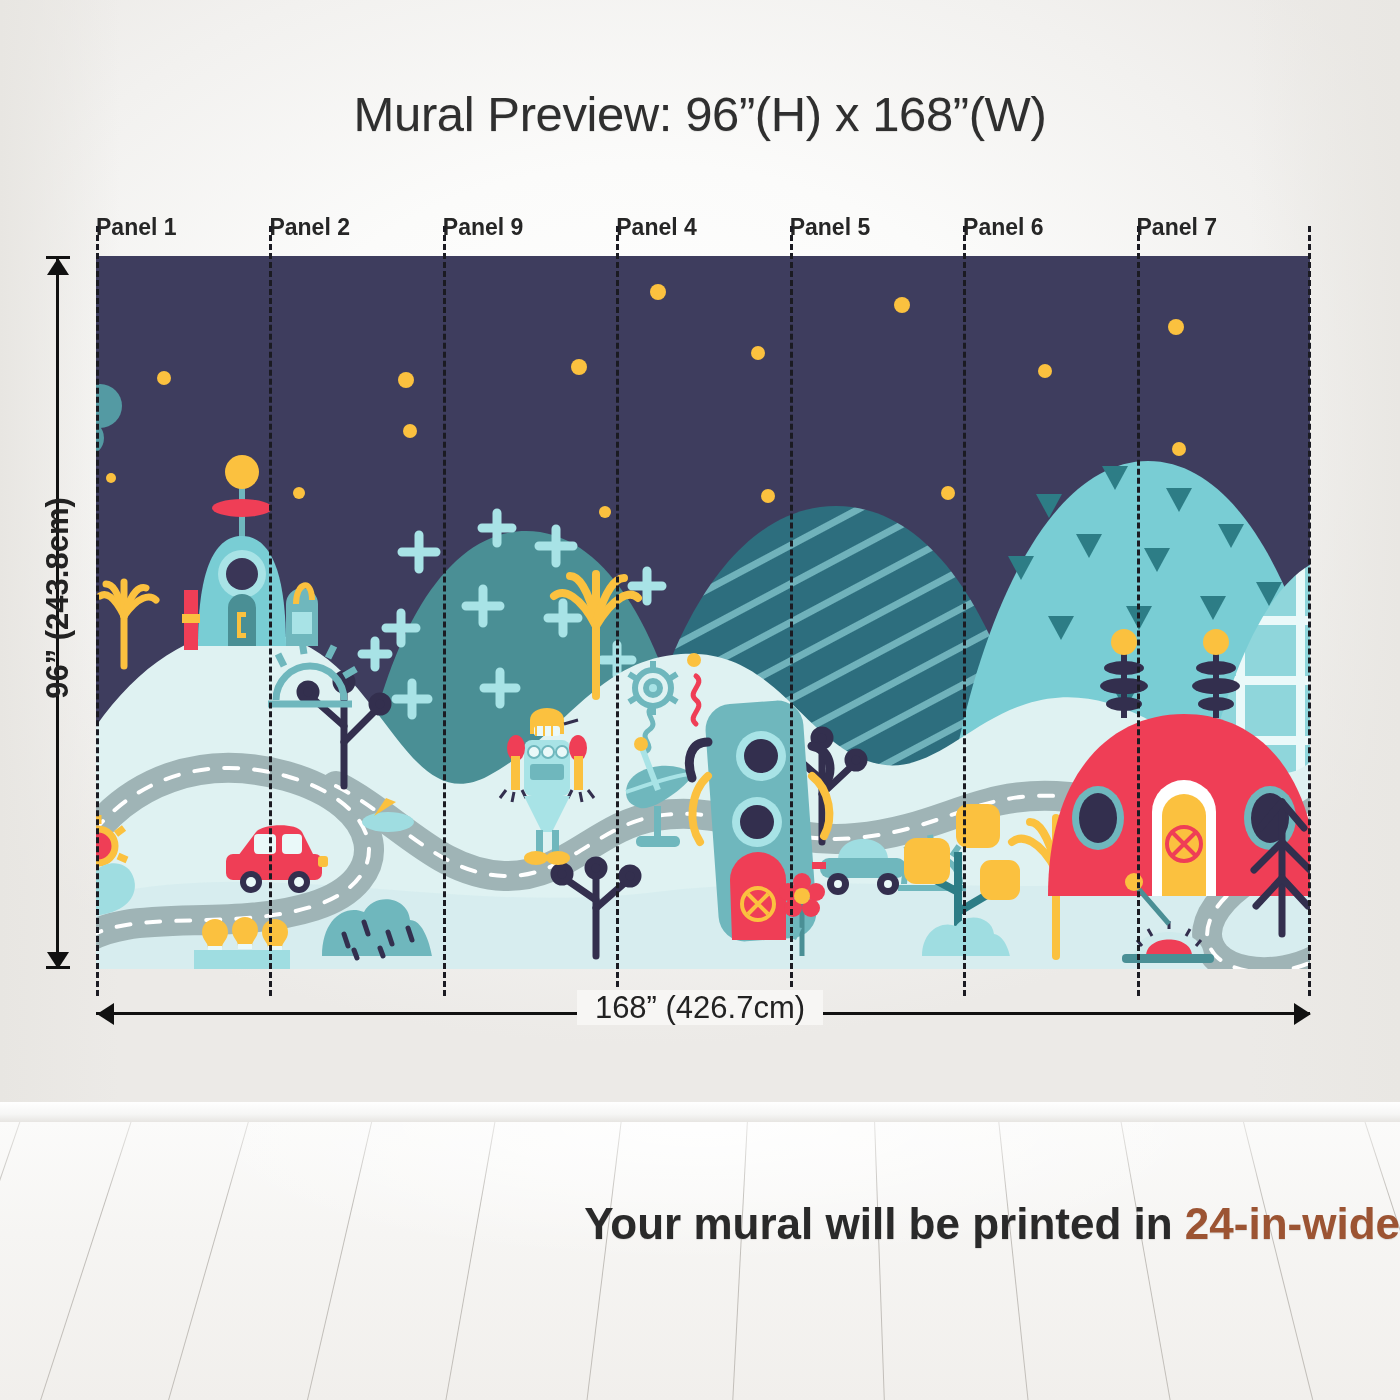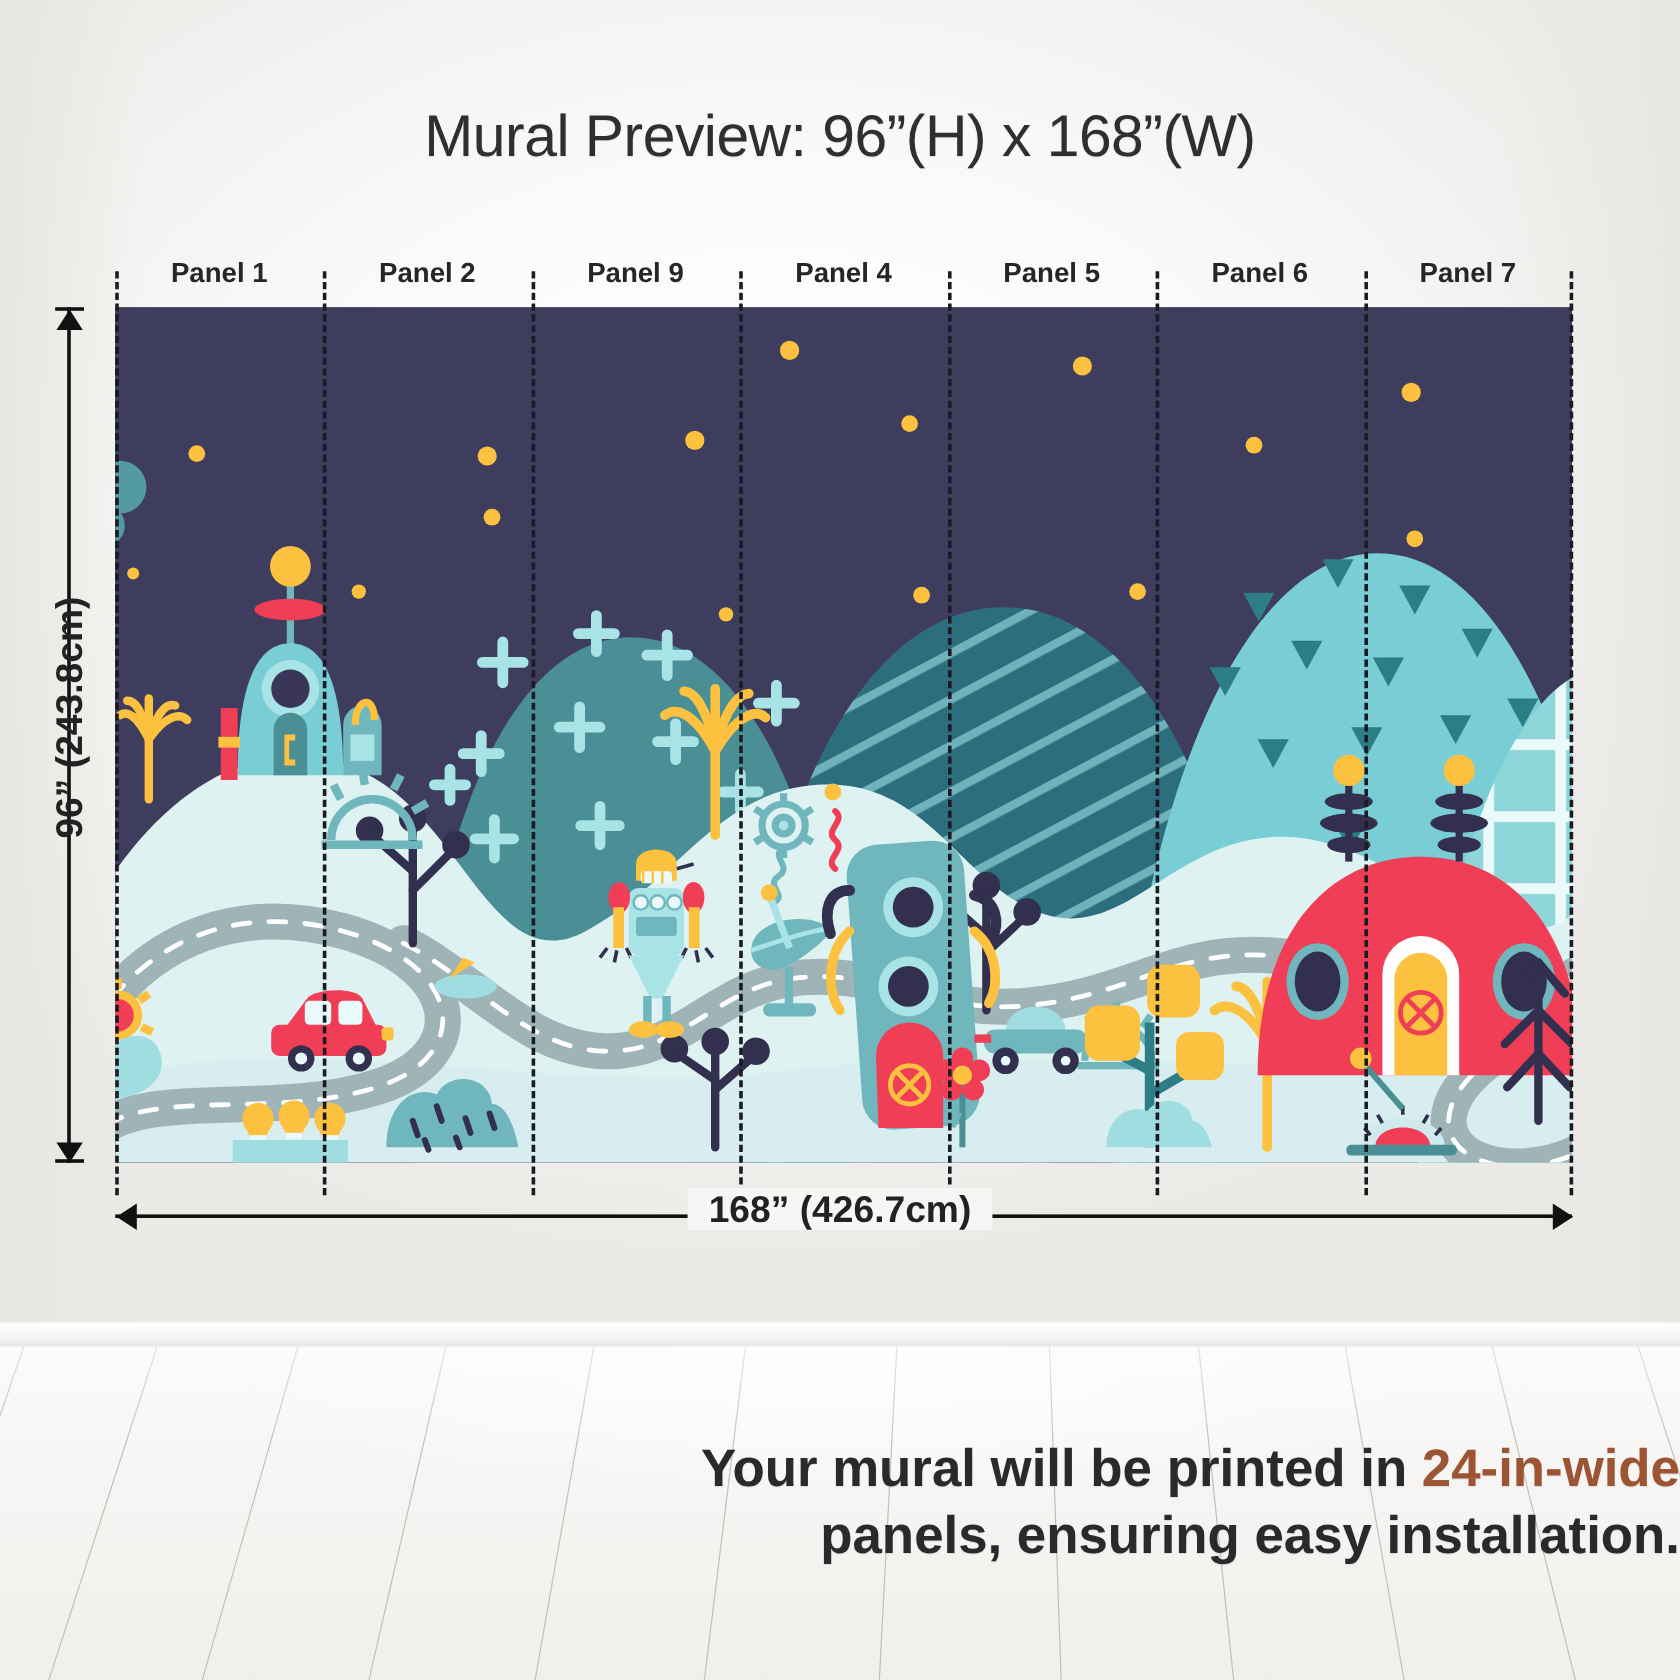--- a/index.html
+++ b/index.html
@@ -43,21 +43,21 @@
   }
   .caption{
     position:absolute;left:0;top:1196px;width:1400px;text-align:right;
     font-size:44px;font-weight:600;color:#2a2a2a;line-height:1.28;
     text-shadow:0 1px 1px rgba(0,0,0,.10);
   }
   .caption .hl{color:#9c5433;}
 
   
   .panel-labels{position:absolute;left:96px;top:214px;width:1214px;height:34px;display:flex;}
-  .panel-label{flex:1;text-align:center;font-size:23px;font-weight:600;color:#262626;}
+  .panel-label{flex:1;font-size:23px;font-weight:600;color:#262626;}
 
   
   .mural{
     position:absolute;left:96px;top:256px;width:1214px;height:713px;
     overflow:hidden;background:#3e3d5e;
   }
   .mural svg{display:block;width:1214px;height:713px;}
 
   
   .divider{
@@ -77,21 +77,21 @@
     font-size:31px;font-weight:600;color:#222;
     transform:rotate(-90deg);transform-origin:center center;
   }
 
   .dim-h{position:absolute;left:96px;top:1012px;width:1214px;height:3px;background:#111;}
   .arrow-left,.arrow-right{position:absolute;top:1003px;width:0;height:0;border-top:11px solid transparent;border-bottom:11px solid transparent;}
   .arrow-left{border-right:17px solid #111;left:97px;}
   .arrow-right{border-left:17px solid #111;right:89px;}
   .dim-h-label{
     position:absolute;left:0;top:990px;width:1400px;text-align:center;
-    font-size:31px;font-weight:700;color:#222;
+    font-size:31px;font-weight:400;color:#222;
   }
   .dim-h-label span{background:#f7f6f4;padding:0 18px;}
 </style>
 </head>
 <body>
 
 <div id="stage">
 
   <div class="wall"></div>
   <div class="wall-shade-l"></div>
@@ -545,16 +545,15 @@
 
   <div class="dim-h"></div>
   <div class="arrow-left"></div>
   <div class="arrow-right"></div>
   <div class="dim-h-label">
     <span>168” (426.7cm)</span>
   </div>
 
   <div class="caption">
     <span>Your mural will be printed in </span><span class="hl">24-in-wide</span><br>
-    <span>panels, ensuring easy installation.</span>
   </div>
 
 </div>
 
 </body></html>

